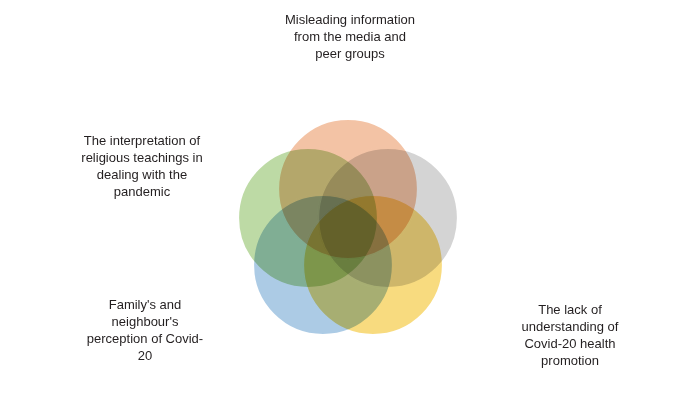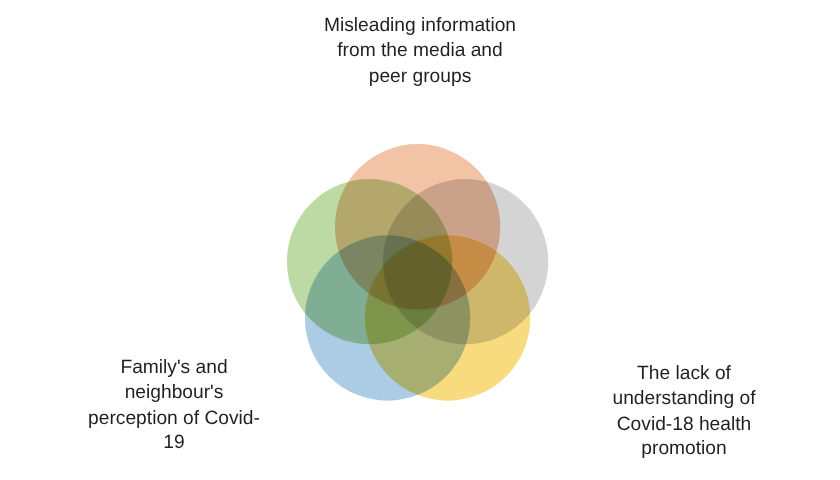--- a/index.html
+++ b/index.html
@@ -22,21 +22,21 @@
     position: absolute;
     left: 0;
     top: 0;
     width: 700px;
     height: 400px;
   }
   .venn-label {
     position: absolute;
     text-align: center;
     color: #231f20;
-    font-size: 16px;
+    font-size: 13px;
     line-height: 1.30;
     font-family: "Liberation Sans", sans-serif;
     white-space: pre-line;
   }
   #label-top {
     left: 238px;
     top: 12px;
     width: 224px;
   }
   #label-left {
@@ -75,22 +75,26 @@
     </g>
   </svg>
 
   <div class="venn-label" id="label-top">Misleading information
 from the media and
 peer groups</div>
 
 
   <div class="venn-label" id="label-bottom-right">The lack of
 understanding of
-Covid-18 health
+Covid-20 health
 promotion</div>
 
   <div class="venn-label" id="label-bottom-left">Family's and
 neighbour's
 perception of Covid-
-19</div>
+20</div>
 
+  <div class="venn-label" id="label-left">The interpretation of
+religious teachings in
+dealing with the
+pandemic</div>
 
 </div>
 
 </body></html>

